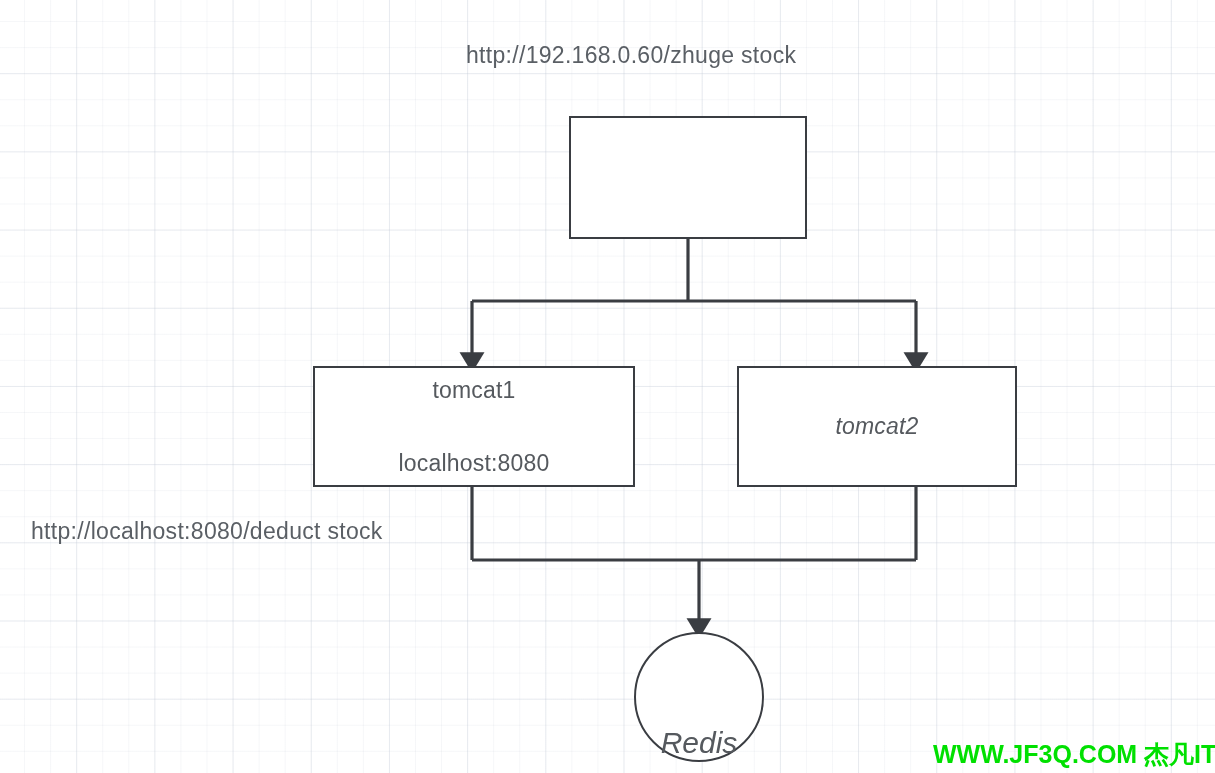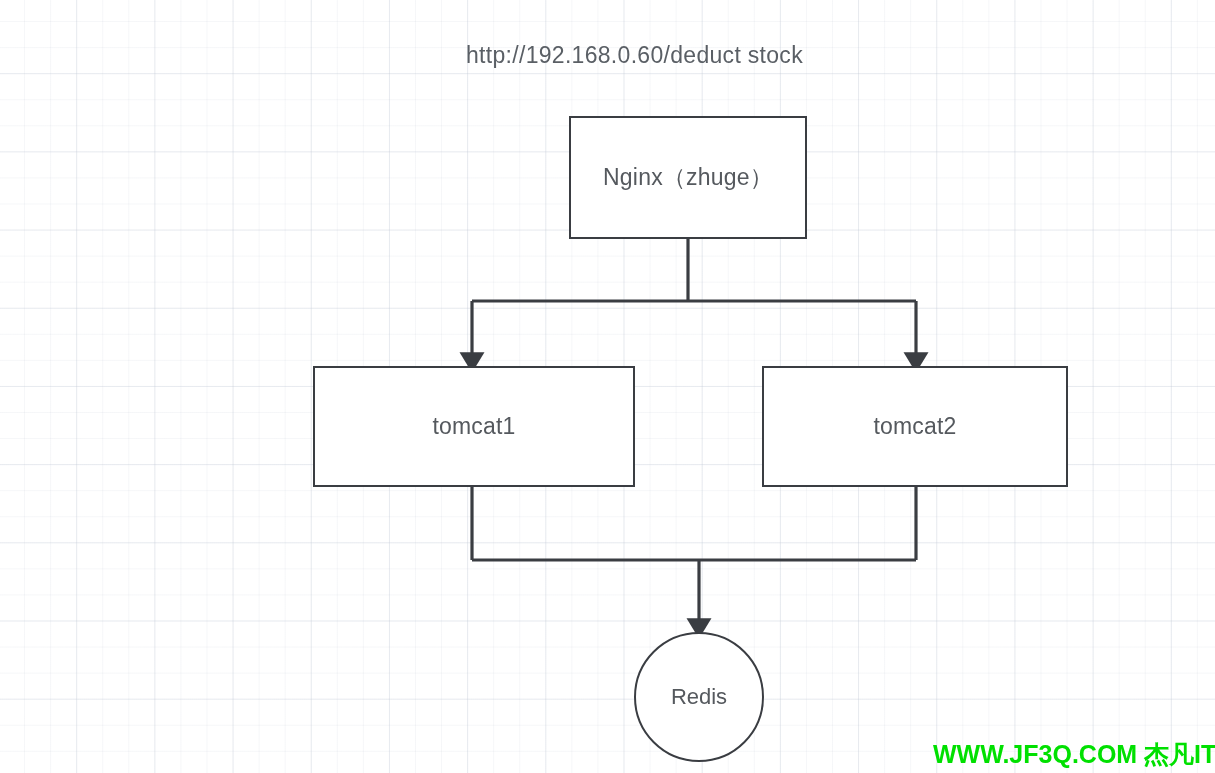--- a/index.html
+++ b/index.html
@@ -48,37 +48,38 @@
     justify-content: center;
     color: #55595e;
     line-height: 1.32;
     white-space: nowrap;
   }
   .node .line1 { font-size: 23px; letter-spacing: 0.2px; }
   .node .line2 { font-size: 23px; letter-spacing: 0.2px; }
 
   #node-nginx   { left: 569px; top: 116px;  width: 238px; height: 123px; }
   #node-tomcat1 { left: 313px; top: 366px;  width: 322px; height: 121px; gap: 43px; }
-  #node-tomcat2 { left: 762px; top: 366px;  width: 306px; height: 121px; }
+  #node-tomcat2 { left: 737px; top: 366px;  width: 280px; height: 121px; font-style: italic; }
 
   #node-redis {
     position: absolute;
     left: 634px;
     top: 632px;
     width: 130px;
     height: 130px;
     box-sizing: border-box;
     border: 2.5px solid #3a3d42;
     border-radius: 50%;
     background: #ffffff;
     display: flex;
-    align-items: center;
+    align-items: flex-end;
     justify-content: center;
     color: #55595e;
-    font-size: 22px;
+    font-size: 30px;
+    font-style: italic;
   }
 
   .edge-label {
     position: absolute;
     color: #5a5f65;
     font-size: 23px;
     letter-spacing: 0.3px;
     white-space: nowrap;
   }
   #label-top  { left: 466px; top: 42px; }
@@ -117,29 +118,30 @@
 
     <path d="M 472,487 L 472,560" fill="none" stroke="#3a3d42" stroke-width="3.2"></path>
 
     <path d="M 916,487 L 916,560" fill="none" stroke="#3a3d42" stroke-width="3.2"></path>
 
     <path d="M 472,560 L 916,560" fill="none" stroke="#3a3d42" stroke-width="3.2"></path>
 
     <path d="M 699,560 L 699,622" fill="none" stroke="#3a3d42" stroke-width="3.2" marker-end="url(#arrow)"></path>
   </svg>
 
-  <div class="edge-label" id="label-top">http://192.168.0.60/deduct stock</div>
+  <div class="edge-label" id="label-top">http://192.168.0.60/zhuge stock</div>
 
+  <div class="edge-label" id="label-left">http://localhost:8080/deduct stock</div>
 
   <div class="node" id="node-nginx">
-    <span class="line1">Nginx（zhuge）</span>
   </div>
 
   <div class="node" id="node-tomcat1">
     <span class="line1">tomcat1</span>
+    <span class="line2">localhost:8080</span>
   </div>
 
   <div class="node" id="node-tomcat2">
     <span class="line1">tomcat2</span>
   </div>
 
   <div id="node-redis">
     <span>Redis</span>
   </div>
 

